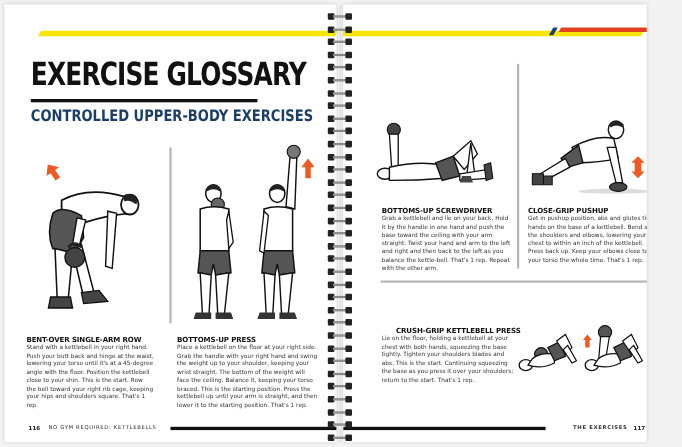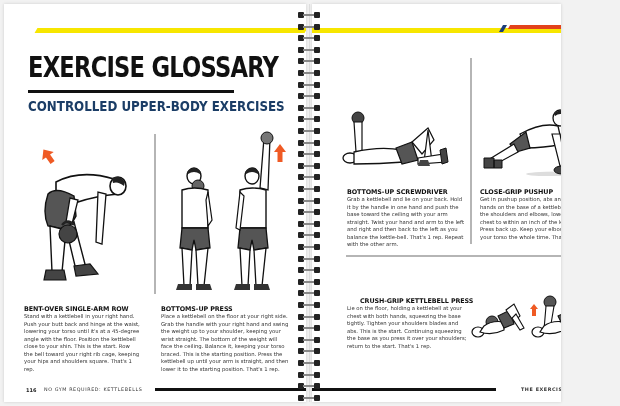--- a/index.html
+++ b/index.html
@@ -1,21 +1,21 @@
 <!DOCTYPE html>
 <html><head>
   <meta charset="utf-8">
   <style>
     * { box-sizing: border-box; margin: 0; padding: 0; }
     html, body { width: 620px; height: 406px; overflow: hidden; background: #f2f2f2; }
     body { position: relative; font-family: "Liberation Sans", sans-serif; color: #1a1a1a; }
 
     .page { position: absolute; top: 4px; height: 398px; background: #fff; box-shadow: 0 0 3px rgba(0,0,0,0.15); overflow: hidden; }
     .page-left { left: 4px; width: 302px; padding-left: 36px; }
-    .page-right { left: 312px; width: 249px; }
+    .page-right { left: 312px; width: 276px; }
 
     
     .stripe-yellow { position: absolute; height: 5px; background: #f7e600; }
     .stripe-left { left: 32px; top: 24px; width: 270px; transform: skewX(-30deg); transform-origin: left; }
     .stripe-right-y { left: -6px; top: 24px; width: 278px; transform: skewX(-30deg); }
     .stripe-red { position: absolute; left: 197px; top: 21px; width: 92px; height: 4px; background: #e2421b; transform: skewX(-30deg); }
     .stripe-blue { position: absolute; left: 189px; top: 21px; width: 4px; height: 7px; background: #1b3d7a; transform: skewX(-30deg); }
 
     .title { position: absolute; left: 24px; top: 46px; font-family: "DejaVu Sans", sans-serif; font-weight: bold; font-size: 29px; letter-spacing: -1px; transform: scaleX(0.78); transform-origin: left; color: #111; white-space: nowrap; }
     .title-rule { position: absolute; left: 24px; top: 86px; width: 206px; height: 3px; background: #111; }

